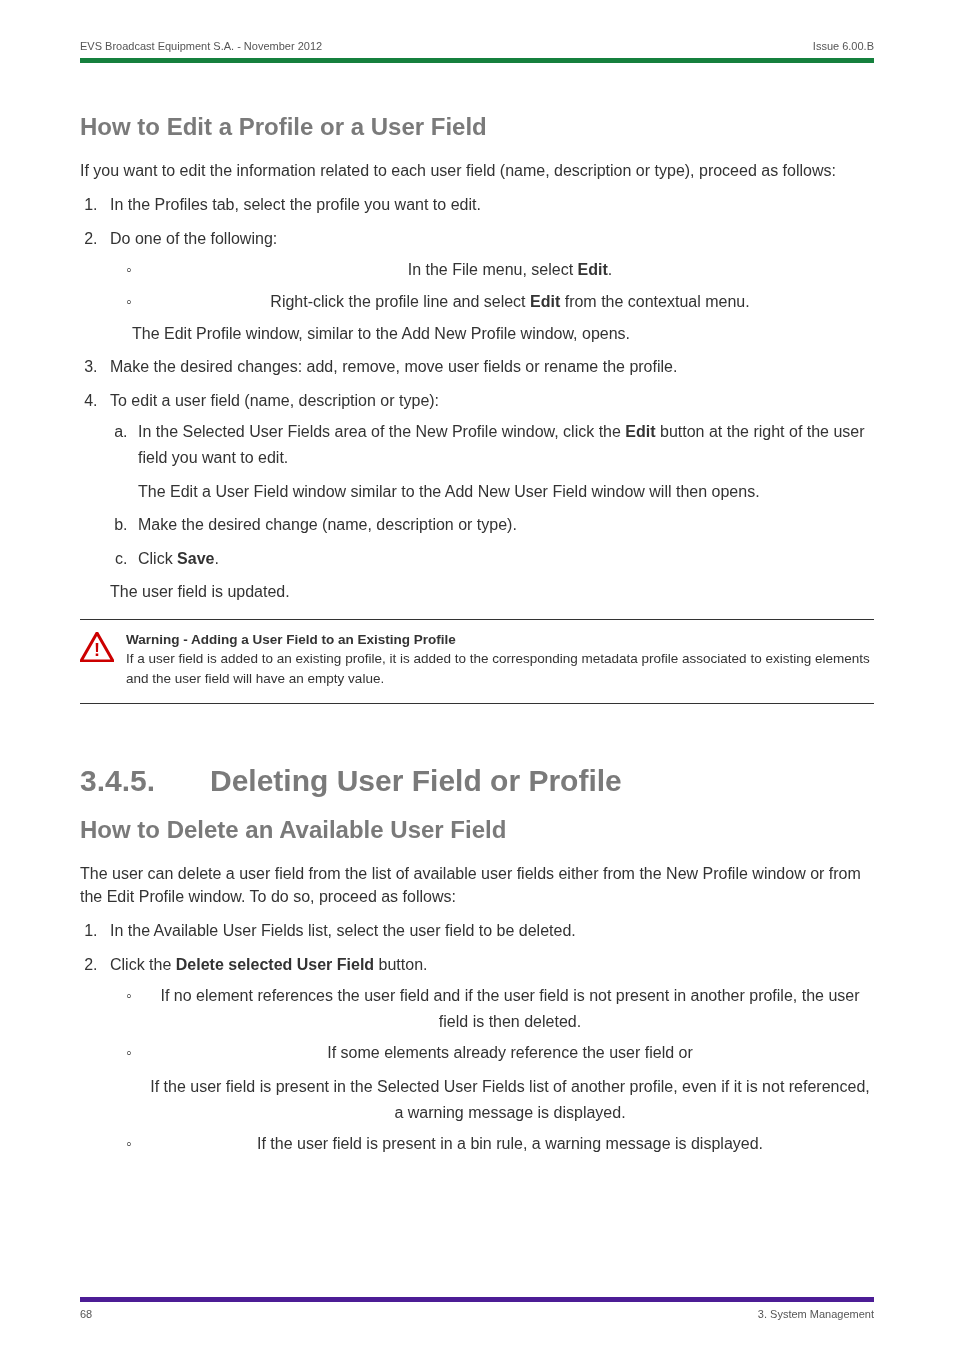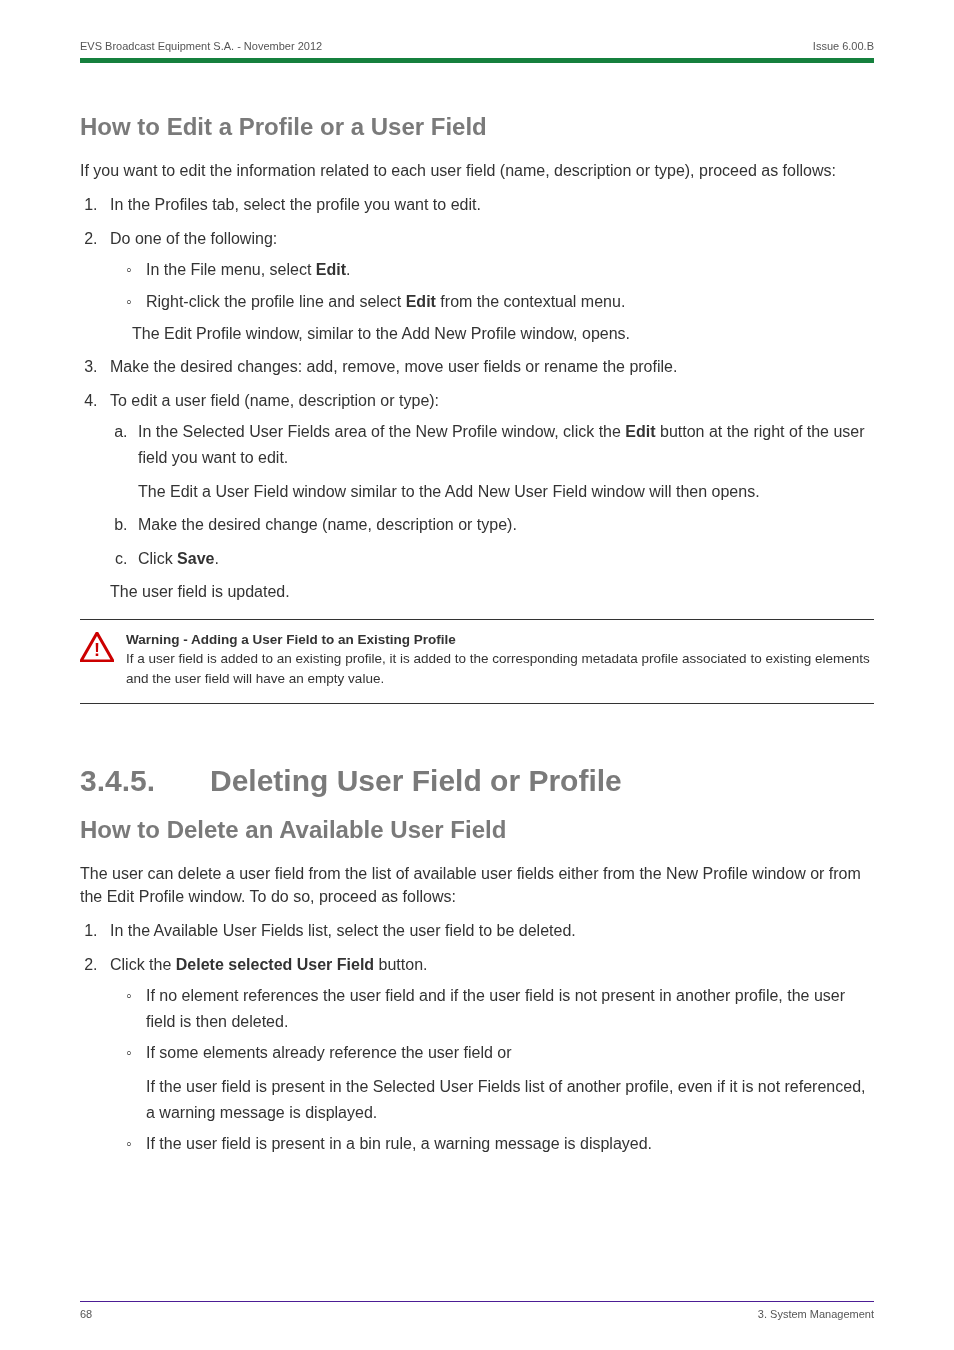--- a/index.html
+++ b/index.html
@@ -52,20 +52,21 @@
     margin: 0 0 12px 0;
   }
   ol.main-list > li {
     margin-bottom: 8px;
     padding-left: 8px;
   }
   ul.sub-list {
     list-style: none;
     padding-left: 22px;
     margin: 6px 0;
+    text-align: center;
   }
   ul.sub-list > li {
     position: relative;
     margin-bottom: 6px;
     padding-left: 14px;
   }
   ul.sub-list > li::before {
     content: "◦";
     position: absolute;
     left: -6px;
@@ -119,21 +120,21 @@
     font-family: Arial, Helvetica, sans-serif;
     font-size: 30px;
     font-weight: bold;
     color: #7a7a7a;
   }
   .footer {
     position: absolute;
     bottom: 30px;
     left: 80px;
     right: 80px;
-    border-top: 1px solid #4c1d95;
+    border-top: 5px solid #4c1d95;
     padding-top: 6px;
     display: flex;
     justify-content: space-between;
     font-size: 11px;
     color: #555;
   }
 </style>
 </head>
 <body>
 

